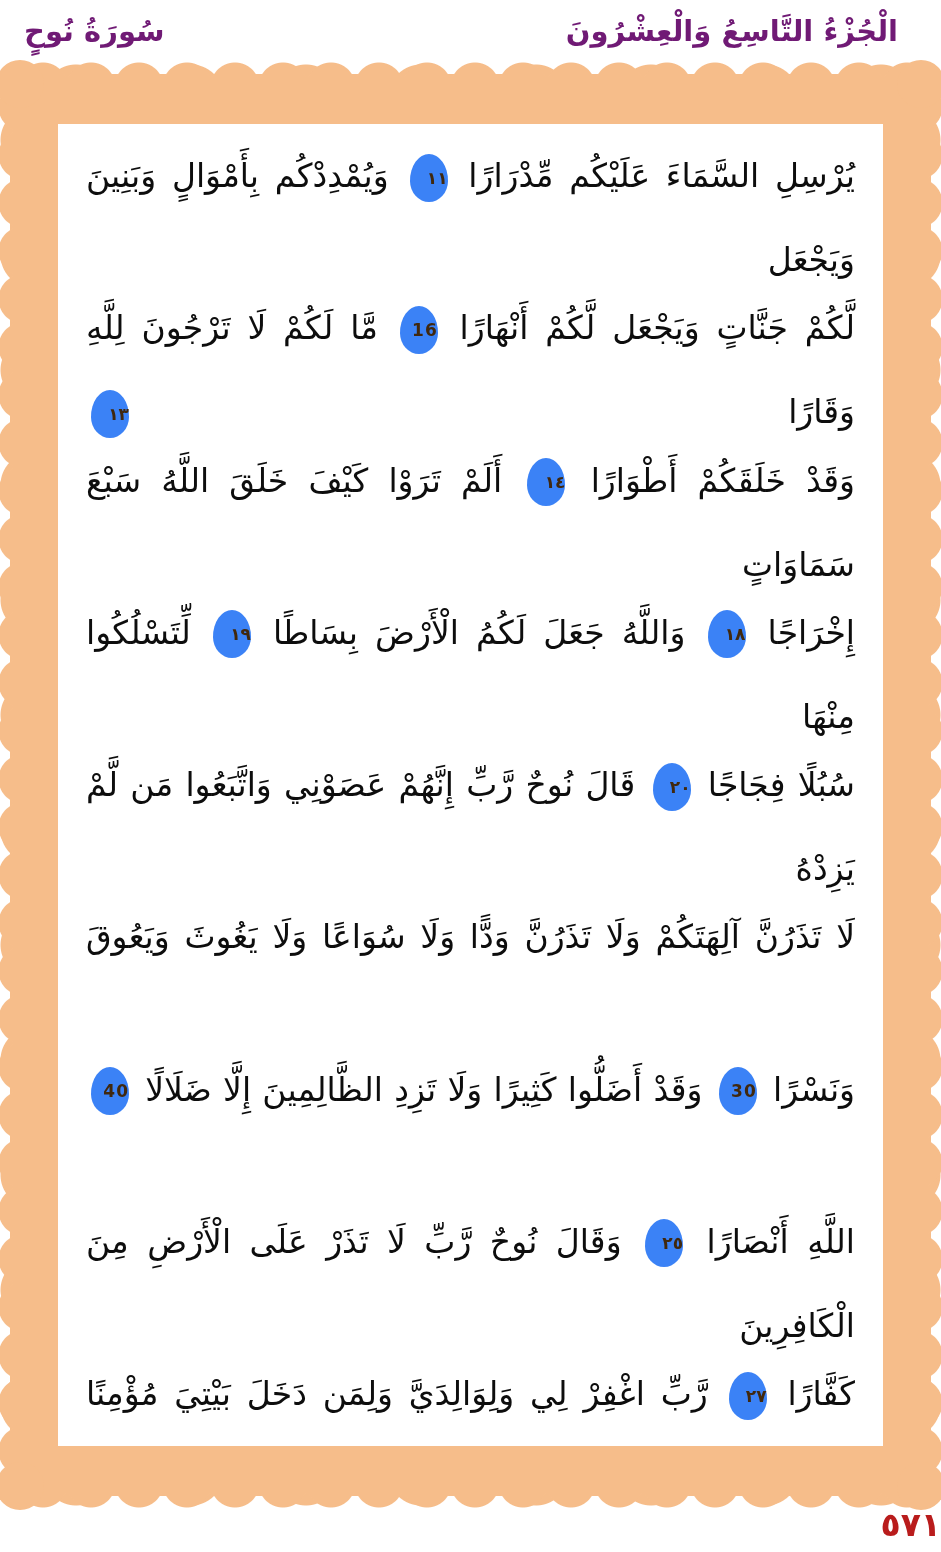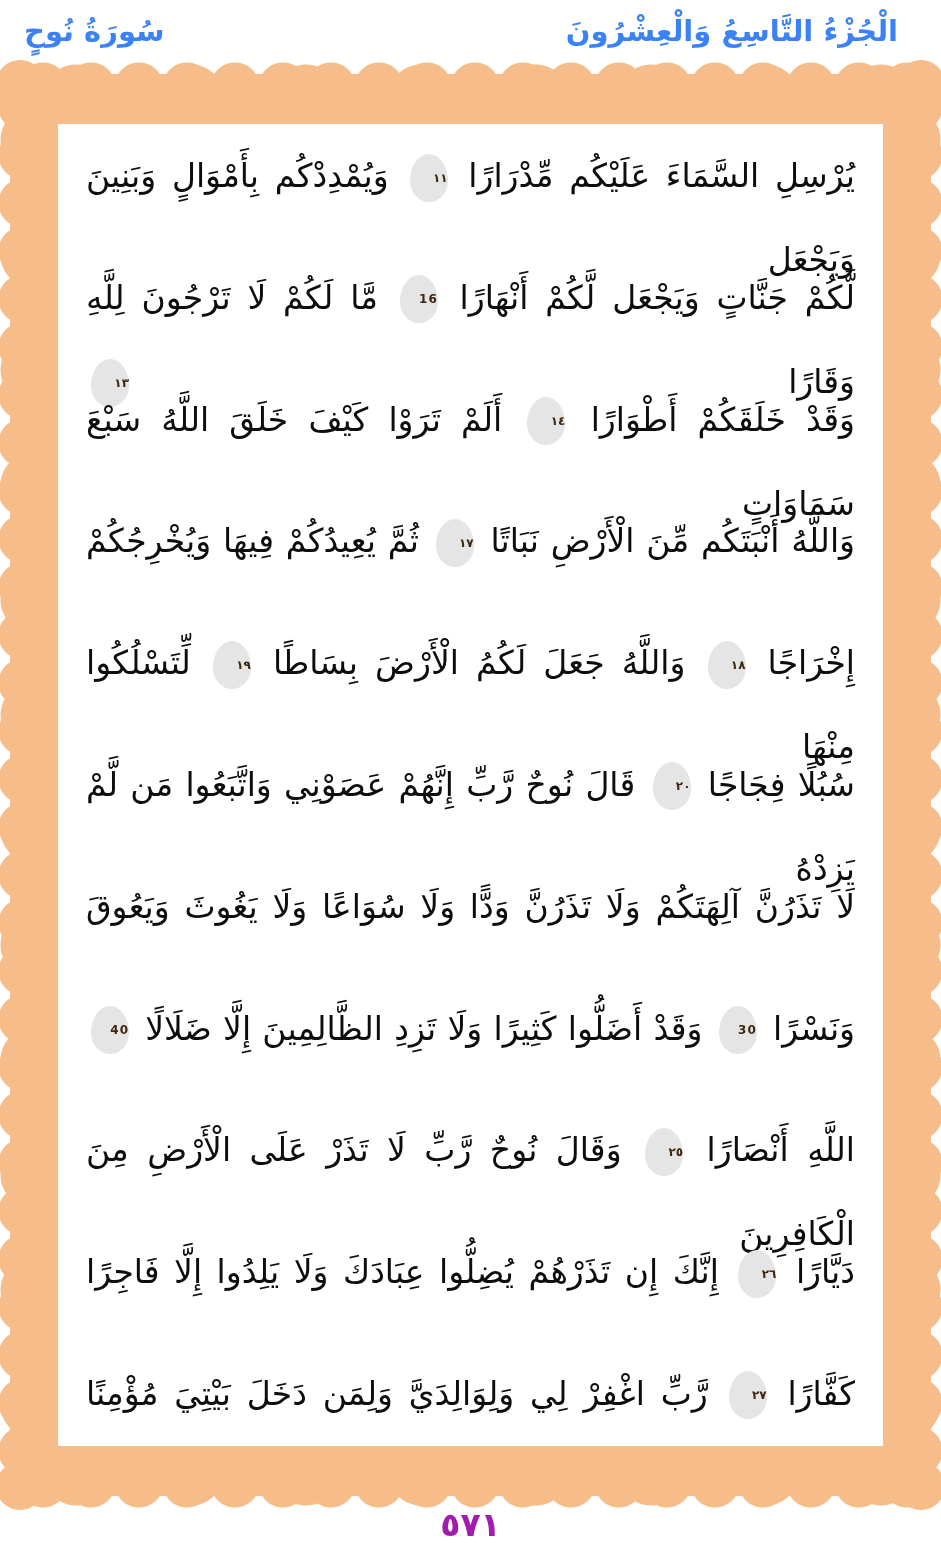--- a/index.html
+++ b/index.html
@@ -3,21 +3,21 @@
 <meta charset="utf-8">
 <style>
   html,body{margin:0;padding:0;}
   body{
     width:941px;height:1552px;position:relative;background:#ffffff;
     font-family:"DejaVu Sans", sans-serif;overflow:hidden;
   }
   
   .hdr{
     position:absolute;top:2px;height:58px;display:flex;align-items:center;
-    color:#3b82f6;font-weight:bold;font-size:29px;white-space:nowrap;
+    color:#701a75;font-weight:bold;font-size:29px;white-space:nowrap;
   }
   .hdr-juz{right:43px;}
   .hdr-surah{left:24px;}
   
   .frame{
     position:absolute;left:10px;right:10px;top:74px;bottom:56px;
     background:#F6BD8A;border-radius:10px;
   }
   .sc{position:absolute;pointer-events:none;}
   .sc-top{
@@ -61,28 +61,28 @@
     justify-content:space-between;direction:rtl;
   }
   .line{
     height:84px;line-height:84px;font-size:33px;color:#0d0d0d;
     text-align:justify;text-align-last:justify;text-justify:inter-word;
     white-space:normal;
   }
   .ayah-marker{
     display:inline-block;width:38px;height:48px;line-height:48px;
     border-radius:50% 50% 50% 50% / 56% 56% 44% 44%;
-    background:#e5e5e5;color:#40280e;text-align:center;
-    font-size:12px;font-weight:bold;vertical-align:middle;margin:0 5px;
+    background:#3b82f6;color:#40280e;text-align:center;
+    font-size:17px;font-weight:bold;vertical-align:middle;margin:0 5px;
     letter-spacing:1px;
   }
   
   .page-number{
     position:absolute;left:0;right:0;bottom:2px;height:50px;
-    text-align:center;font-size:33px;font-weight:bold;color:#a21caf;
+    text-align:right;font-size:33px;font-weight:bold;color:#b91c1c;
     line-height:50px;
   }
 </style>
 </head>
 <body>
 
 <div class="hdr hdr-juz">
   <span>الْجُزْءُ التَّاسِعُ وَالْعِشْرُونَ</span>
 </div>
 <div class="hdr hdr-surah">
@@ -98,25 +98,23 @@
   <div class="corner c-tr"></div>
   <div class="corner c-bl"></div>
   <div class="corner c-br"></div>
   <div class="inner"></div>
 </div>
 
 <div class="text-block">
     <div class="line"><span>يُرْسِلِ السَّمَاءَ عَلَيْكُم مِّدْرَارًا</span> <span class="ayah-marker">١١</span> <span>وَيُمْدِدْكُم بِأَمْوَالٍ وَبَنِينَ وَيَجْعَل</span></div>
     <div class="line"><span>لَّكُمْ جَنَّاتٍ وَيَجْعَل لَّكُمْ أَنْهَارًا</span> <span class="ayah-marker">16</span> <span>مَّا لَكُمْ لَا تَرْجُونَ لِلَّهِ وَقَارًا</span> <span class="ayah-marker">١٣</span></div>
     <div class="line"><span>وَقَدْ خَلَقَكُمْ أَطْوَارًا</span> <span class="ayah-marker">١٤</span> <span>أَلَمْ تَرَوْا كَيْفَ خَلَقَ اللَّهُ سَبْعَ سَمَاوَاتٍ</span></div>
-    <div class="line"><span>وَاللَّهُ أَنْبَتَكُم مِّنَ الْأَرْضِ نَبَاتًا</span> <span class="ayah-marker">١٧</span> <span>ثُمَّ يُعِيدُكُمْ فِيهَا وَيُخْرِجُكُمْ</span></div>
     <div class="line"><span>إِخْرَاجًا</span> <span class="ayah-marker">١٨</span> <span>وَاللَّهُ جَعَلَ لَكُمُ الْأَرْضَ بِسَاطًا</span> <span class="ayah-marker">١٩</span> <span>لِّتَسْلُكُوا مِنْهَا</span></div>
     <div class="line"><span>سُبُلًا فِجَاجًا</span> <span class="ayah-marker">٢٠</span> <span>قَالَ نُوحٌ رَّبِّ إِنَّهُمْ عَصَوْنِي وَاتَّبَعُوا مَن لَّمْ يَزِدْهُ</span></div>
     <div class="line"><span>لَا تَذَرُنَّ آلِهَتَكُمْ وَلَا تَذَرُنَّ وَدًّا وَلَا سُوَاعًا وَلَا يَغُوثَ وَيَعُوقَ</span></div>
     <div class="line"><span>وَنَسْرًا</span> <span class="ayah-marker">30</span> <span>وَقَدْ أَضَلُّوا كَثِيرًا وَلَا تَزِدِ الظَّالِمِينَ إِلَّا ضَلَالًا</span> <span class="ayah-marker">40</span></div>
     <div class="line"><span>اللَّهِ أَنْصَارًا</span> <span class="ayah-marker">٢٥</span> <span>وَقَالَ نُوحٌ رَّبِّ لَا تَذَرْ عَلَى الْأَرْضِ مِنَ الْكَافِرِينَ</span></div>
-    <div class="line"><span>دَيَّارًا</span> <span class="ayah-marker">٢٦</span> <span>إِنَّكَ إِن تَذَرْهُمْ يُضِلُّوا عِبَادَكَ وَلَا يَلِدُوا إِلَّا فَاجِرًا</span></div>
     <div class="line"><span>كَفَّارًا</span> <span class="ayah-marker">٢٧</span> <span>رَّبِّ اغْفِرْ لِي وَلِوَالِدَيَّ وَلِمَن دَخَلَ بَيْتِيَ مُؤْمِنًا</span></div>
   </div>
 
 <div class="page-number">
   <span>٥٧١</span>
 </div>
 
 </body></html>

